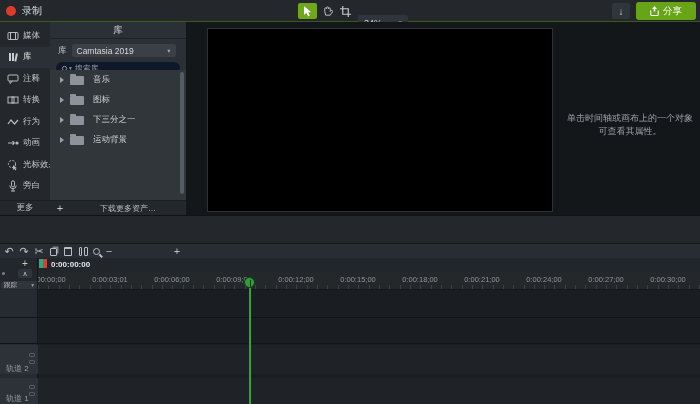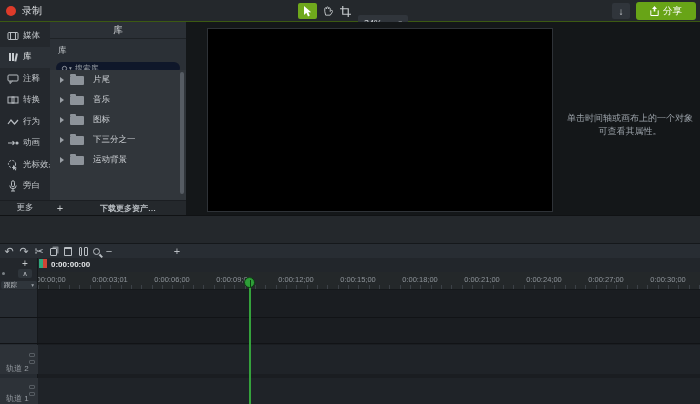--- a/index.html
+++ b/index.html
@@ -181,37 +181,36 @@
     </div>
   </div>
 
   <div class="abs library">
     <div class="cen lib-head">
       <span>库</span>
     </div>
 
     <div class="abs flex" style="left:8px; top:22px; height:13px;">
       <span style="color:#c3c7cb; font-size:8.5px; margin-right:5px;">库</span>
+      <div class="flex combo" style="width:104px; height:13px; padding:0 5px;">
+        <span>Camtasia 2019</span>
+        <span style="margin-left:auto; font-size:6.5px; color:#9aa0a6;">▾</span>
+      </div>
     </div>
 
     <div class="abs flex searchbox" style="left:6px; top:40px; width:124px; height:12px; padding:0 5px;">
       <span class="mag" style="transform:scale(.72); margin-right:1px;"></span>
       <span style="font-size:5.5px; color:#9aa0a6; margin-right:3px;">▾</span>
       <input type="text" placeholder="搜索库..." style="">
     </div>
 
     <div class="abs lib-list" style="left:0; top:48px; width:136px; height:144px;">
       <div class="lib-row">
         <span class="tri"></span>
         <span class="folder"></span>
-        <span>片尾</span>
-      </div>
-      <div class="lib-row">
-        <span class="tri"></span>
-        <span class="folder"></span>
         <span>音乐</span>
       </div>
       <div class="lib-row">
         <span class="tri"></span>
         <span class="folder"></span>
         <span>图标</span>
       </div>
       <div class="lib-row">
         <span class="tri"></span>
         <span class="folder"></span>
@@ -222,21 +221,21 @@
         <span class="folder"></span>
         <span>运动背景</span>
       </div>
     </div>
     <div class="abs scrollthumb" style="left:130px; top:50px; width:4px; height:122px;"></div>
   </div>
 
   <div class="abs flex bottombar">
     <span class="cen" style="width:50px;">更多</span>
     <span class="cen" style="width:20px; font-size:11px; color:#c6cacd;">+</span>
-    <span class="cen" style="flex:1; font-size:8px;font-weight:bold;">下载更多资产…</span>
+    <span class="cen" style="flex:1; font-size:8px;">下载更多资产…</span>
   </div>
 
   <div class="abs preview"></div>
   <div class="abs canvas"></div>
   <div class="abs hint" style="left:556px; top:112px; width:148px;">
     <div>单击时间轴或画布上的一个对象</div>
     <div>可查看其属性。</div>
   </div>
 
   <div class="abs controls">

